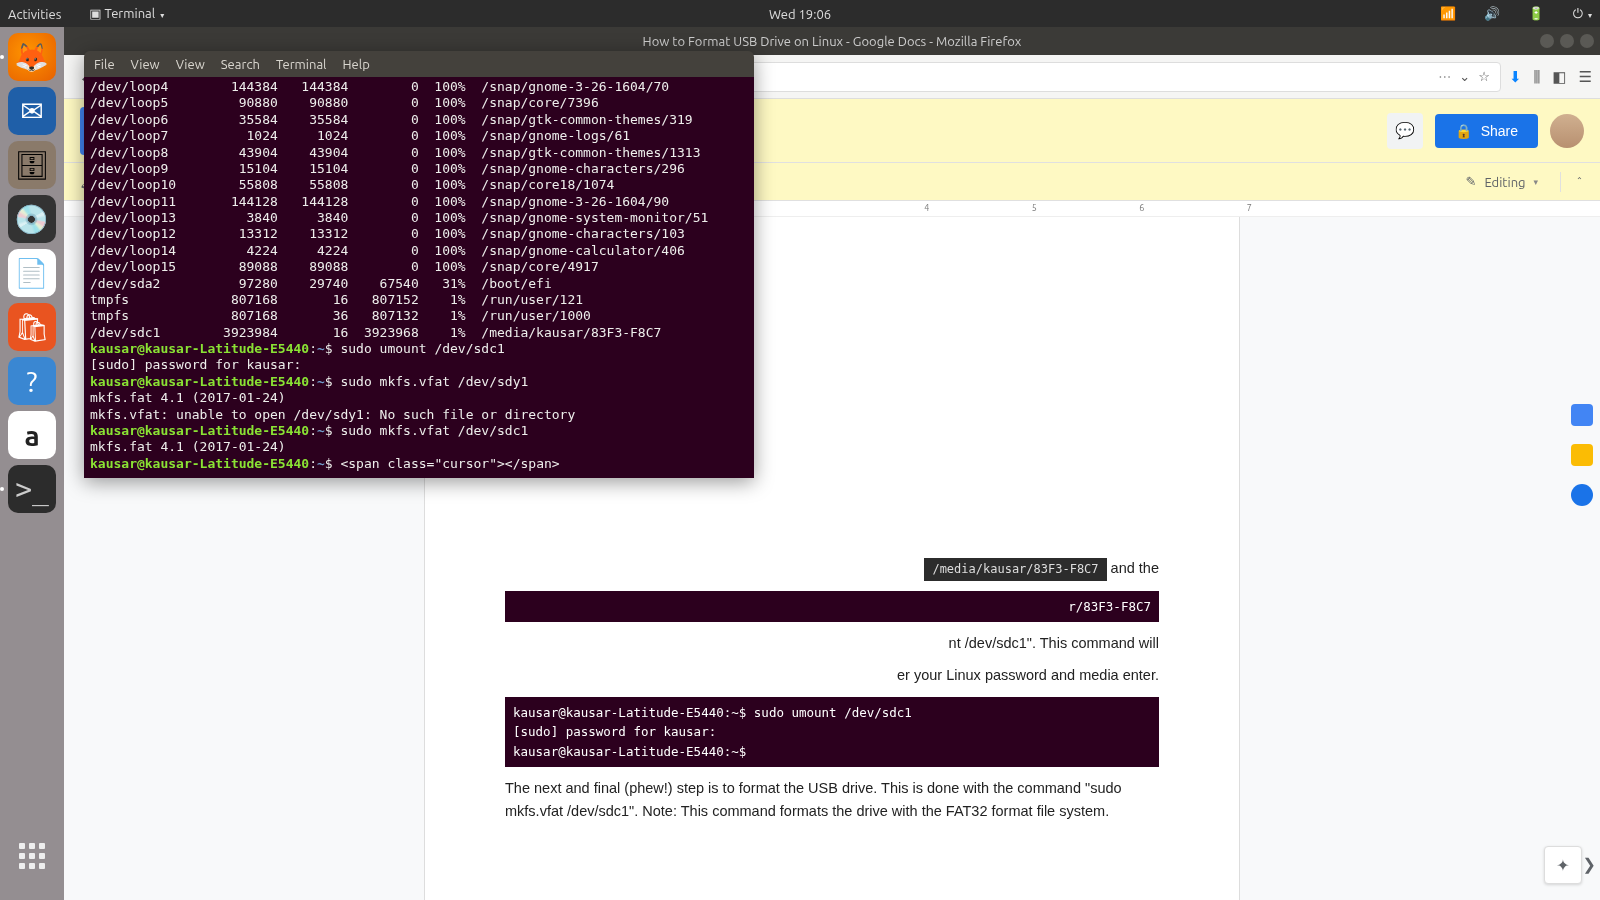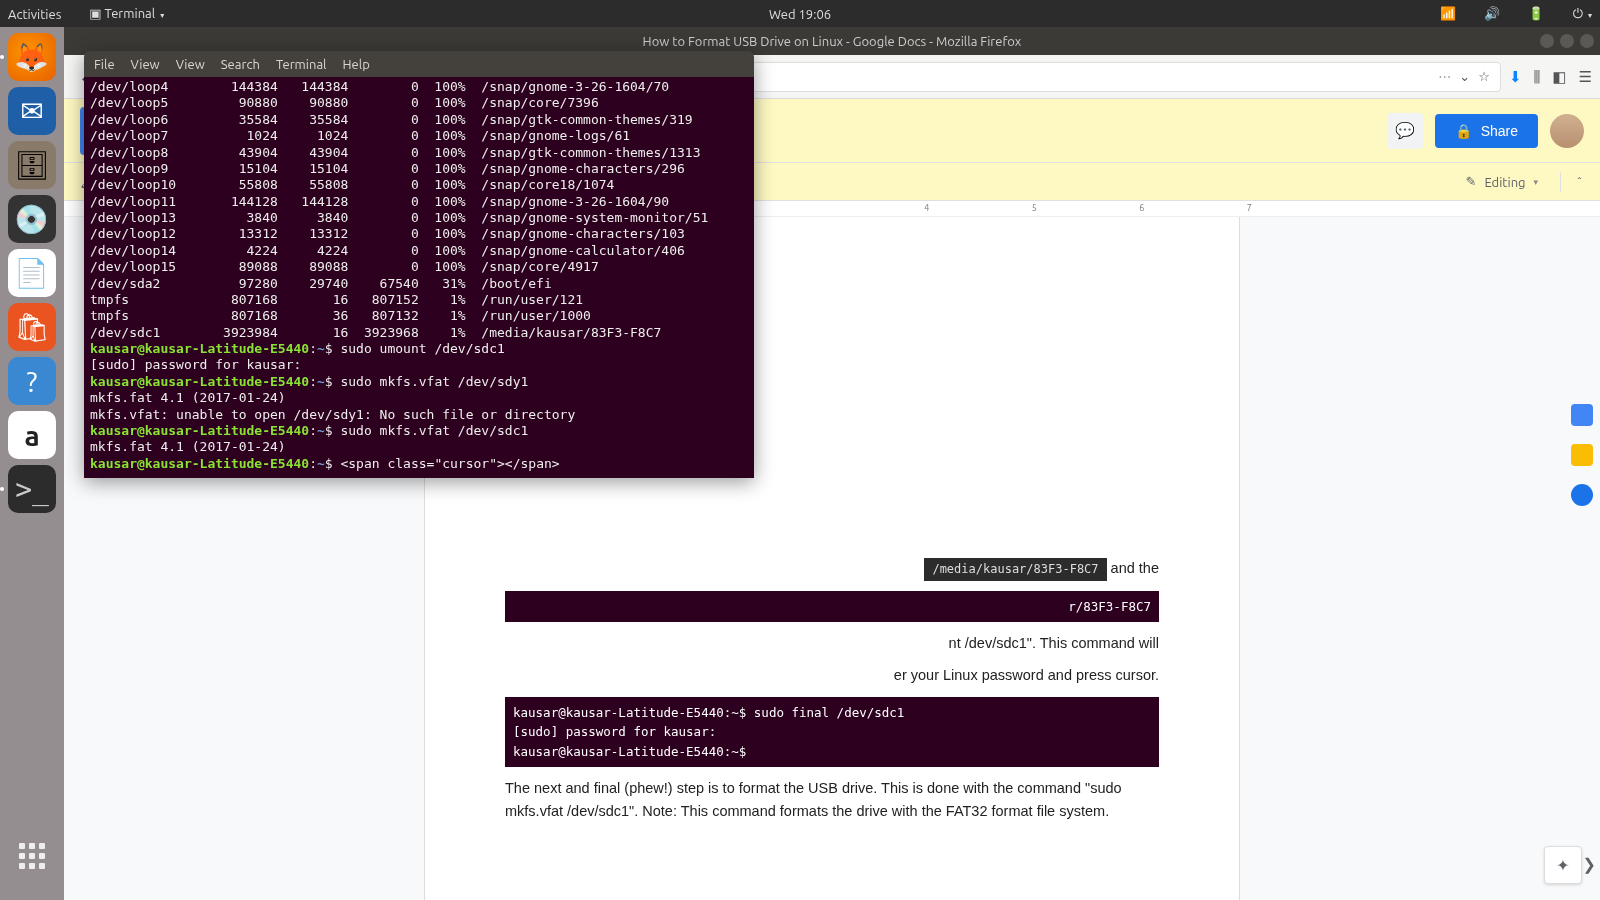--- a/index.html
+++ b/index.html
@@ -181,22 +181,22 @@
     <span class="tick" style="left:70%;">6</span>
     <span class="tick" style="left:77%;">7</span>
   </div>
 
   <div class="doc-area">
     <div class="page">
       <div class="doc-text">
         <p style="text-align:right;"><span class="code-path-badge">/media/kausar/83F3-F8C7</span><span> and the</span></p>
         <div class="code-img" style="text-align:right;">r/83F3-F8C7</div>
         <p style="text-align:right;">nt /dev/sdc1". This command will</p>
-        <p style="text-align:right;">er your Linux password and press cursor.</p>
-        <div class="code-img"><span class="g">kausar@kausar-Latitude-E5440</span><span>:</span><span class="b">~</span><span>$ sudo final /dev/sdc1</span>
+        <p style="text-align:right;">er your Linux password and media enter.</p>
+        <div class="code-img"><span class="g">kausar@kausar-Latitude-E5440</span><span>:</span><span class="b">~</span><span>$ sudo umount /dev/sdc1</span>
 <span>[sudo] password for kausar:</span>
 <span class="g">kausar@kausar-Latitude-E5440</span><span>:</span><span class="b">~</span><span>$ </span><span class="cursor"></span></div>
         <p>The next and final (phew!) step is to format the USB drive. This is done with the command "sudo mkfs.vfat /dev/sdc1". Note: This command formats the drive with the FAT32 format file system.</p>
       </div>
     </div>
 
     <div class="right-rail">
       <div class="rb" style="background:#4285f4;"></div>
       <div class="rb" style="background:#fbbc04;"></div>
       <div class="rb" style="background:#1a73e8;border-radius:50%;"></div>

